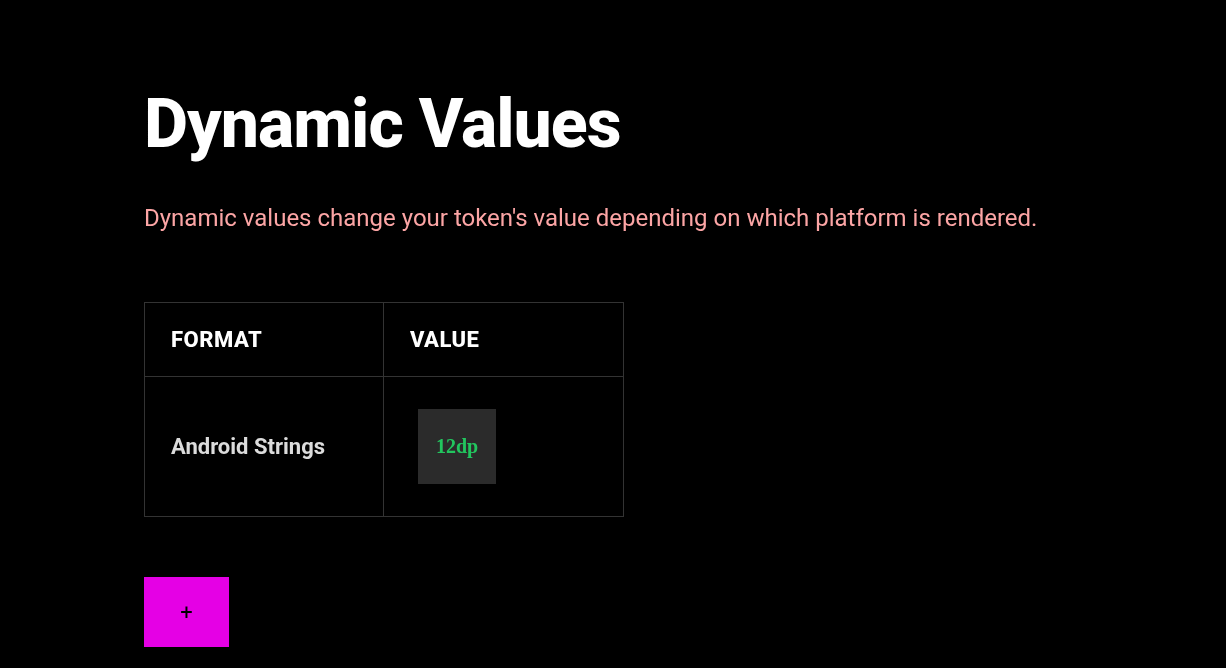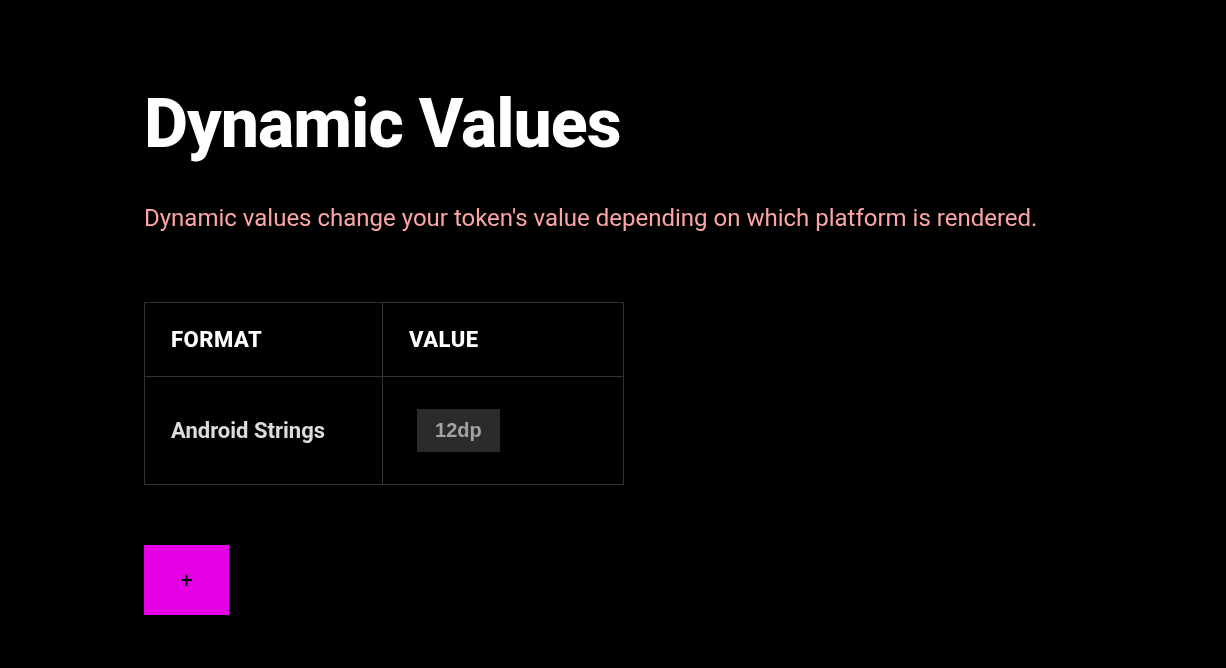--- a/index.html
+++ b/index.html
@@ -56,25 +56,25 @@
       font-weight: 700;
       color: #dcdcdc;
       padding-left: 42px;
     }
     .value-cell {
       padding: 20px 40px;
     }
     .value-badge {
       display: inline-block;
       background-color: #2b2b2b;
-      color: #a3a3a3;
-      font-family: Liberation Sans, sans-serif;
+      color: #22c55e;
+      font-family: Liberation Serif, serif;
       font-size: 20px;
       font-weight: 600;
-      padding: 10px 18px;
+      padding: 26px 18px;
     }
     .add-button {
       width: 85px;
       height: 70px;
       background-color: #e500e5;
       border: none;
       color: #000000;
       font-size: 22px;
       font-weight: 400;
       cursor: pointer;

